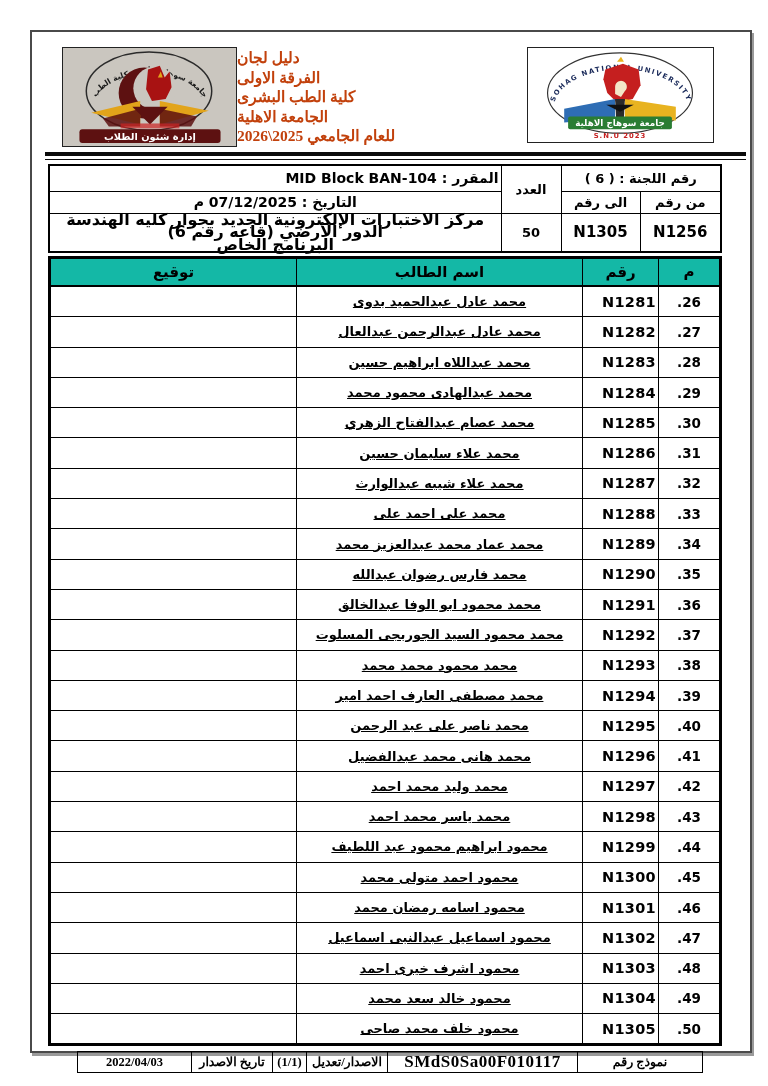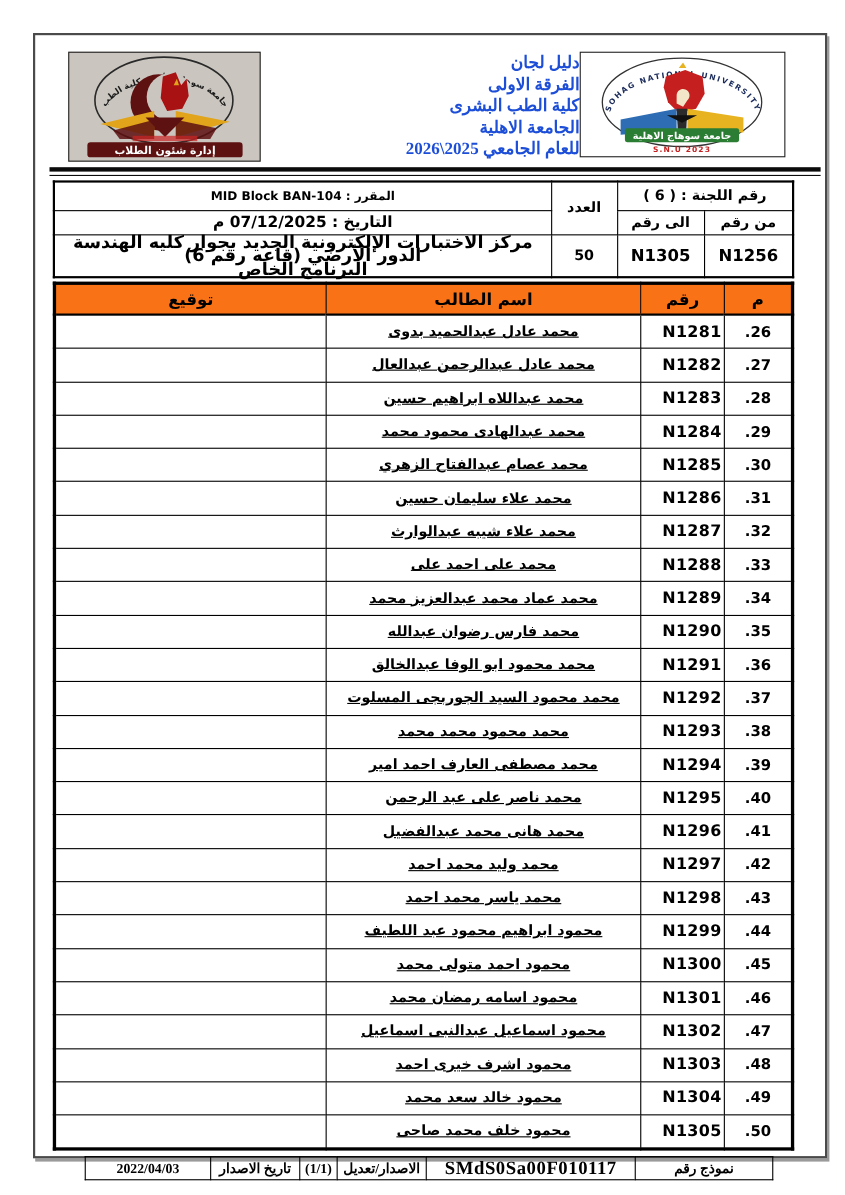--- a/index.html
+++ b/index.html
@@ -12,45 +12,45 @@
     box-sizing:border-box;border:2px solid #4a4a4a;
     box-shadow:2px 3px 0 #9a9a9a;background:#fff;
     padding:15px 28px 0 16px;
   }
   
   .header{display:flex;align-items:flex-start;height:101px;}
   .logo-box{box-sizing:border-box;border:1.2px solid #222;overflow:hidden;flex:none;}
   .logo-left{width:175px;height:100px;margin-left:14px;background:#cac6bf;}
   .logo-right{width:187px;height:96px;margin-right:8px;background:#fff;}
   .title-center{
-    flex:1;text-align:right;direction:rtl;
+    flex:1;text-align:left;direction:rtl;
     font-family:"Liberation Serif","DejaVu Serif",serif;
-    font-weight:bold;font-size:15.5px;line-height:19.5px;color:#1d4ed8;padding-top:1px;
+    font-weight:bold;font-size:15.5px;line-height:19.5px;color:#c2410c;padding-top:1px;
   }
   
   .sep{
     margin:4px -24px 4px -3px;height:2.5px;
     border-top:4.5px solid #0b0b0b;border-bottom:1.5px solid #0b0b0b;
   }
   
   table{border-collapse:collapse;direction:rtl;}
   td{border:1px solid #000;text-align:center;vertical-align:middle;color:#000;font-weight:bold;padding:0 2px;}
   
   .info{width:674px;border:2.5px solid #000;table-layout:fixed;}
   .info td{font-size:13px;}
-  .info .course{font-size:11px;height:25px;}
+  .info .course{font-size:14px;height:25px;text-align:right;}
   .info .date{font-size:14px;height:21px;}
   .info .loc{font-size:16px;line-height:12.5px;height:32px;}
   .info .lbl{font-size:13px;}
   .info .numv{font-size:15px;}
   .info .cnt{font-size:13px;}
   
   .students{width:674px;margin-top:3px;border:3px solid #000;table-layout:fixed;}
   .students thead td{
-    background:#f97316;height:26px;font-size:15px;
+    background:#14b8a6;height:26px;font-size:15px;
     border-bottom:2.5px solid #000;
   }
   .students tbody td{height:29.3px;}
   .c-serial{font-size:13.5px;direction:ltr;margin-left:32px;}
   .c-num{font-size:14.5px;letter-spacing:.3px;padding-left:32px;}
   .c-name{font-size:13px;text-decoration:underline;}
   .c-sign{background:#fff;}
   
   .footer{
     width:626px;margin:5px 19px 0 29px;table-layout:fixed;

